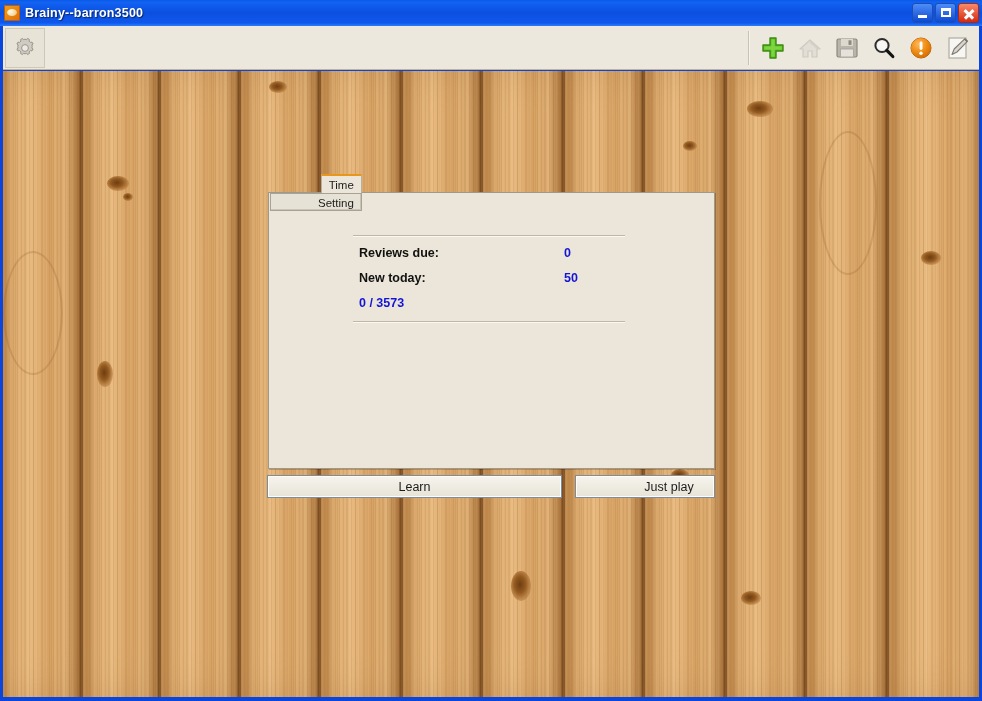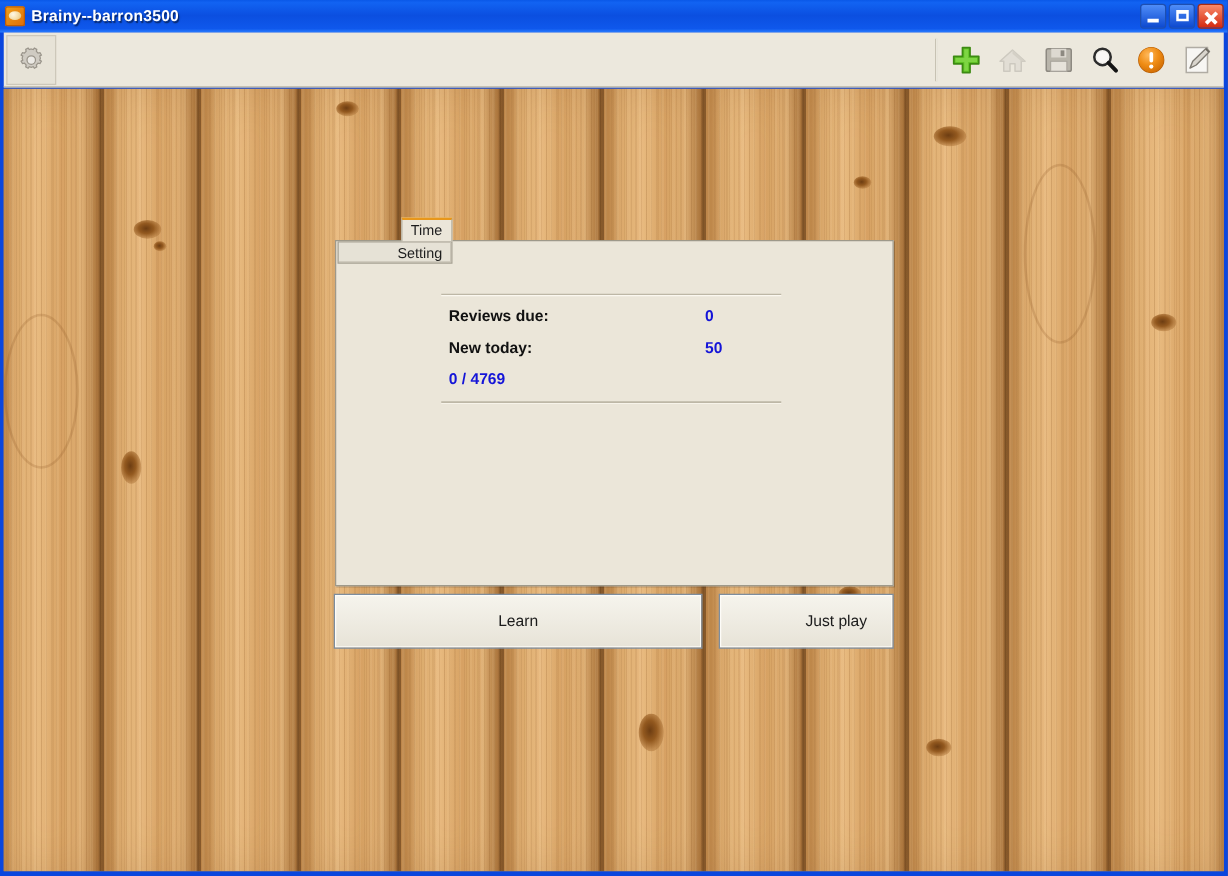--- a/index.html
+++ b/index.html
@@ -83,21 +83,21 @@
       background:linear-gradient(to bottom,#bdb7a6 0 1px,#fbf8f0 1px 2px);}
   .hr.top{top:42px;}
   .hr.bot{top:128px;}
   .stats{position:absolute;left:90px;top:53px;}
   .srow{display:flex;align-items:baseline;height:25px;}
   .slabel{width:205px;font-size:12.5px;font-weight:bold;color:#111;}
   .sval{font-size:12.5px;font-weight:bold;color:#1414d8;}
 
   .btnrow{position:absolute;left:267px;top:475px;width:448px;display:flex;
           justify-content:space-between;z-index:3;}
-  .btn{height:44px;background:linear-gradient(to bottom,#f6f4ed,#e7e3d7);
+  .btn{height:23px;background:linear-gradient(to bottom,#f6f4ed,#e7e3d7);
     border:1px solid #7d8d9e;box-sizing:border-box;font-size:12.5px;color:#1b1b1b;
     display:flex;align-items:center;justify-content:center;
     box-shadow:inset 0 0 0 1px #fdfcf8;}
   .btn.learn{width:295px;}
   .btn.play{width:140px;padding-left:48px;}
 </style>
 </head>
 <body>
 
 <div class="window">
@@ -244,21 +244,21 @@
       <div class="stats">
         <div class="srow">
           <div class="slabel">Reviews due:</div>
           <div class="sval">0</div>
         </div>
         <div class="srow">
           <div class="slabel">New today:</div>
           <div class="sval">50</div>
         </div>
         <div class="srow">
-          <div class="sval">0 / 4769</div>
+          <div class="sval">0 / 3573</div>
         </div>
       </div>
       <div class="hr bot"></div>
     </div>
 
     <div class="btnrow" style="left:264px;top:404px;">
       <div class="btn learn">Learn</div>
       <div class="btn play">Just play</div>
     </div>
   </div>

